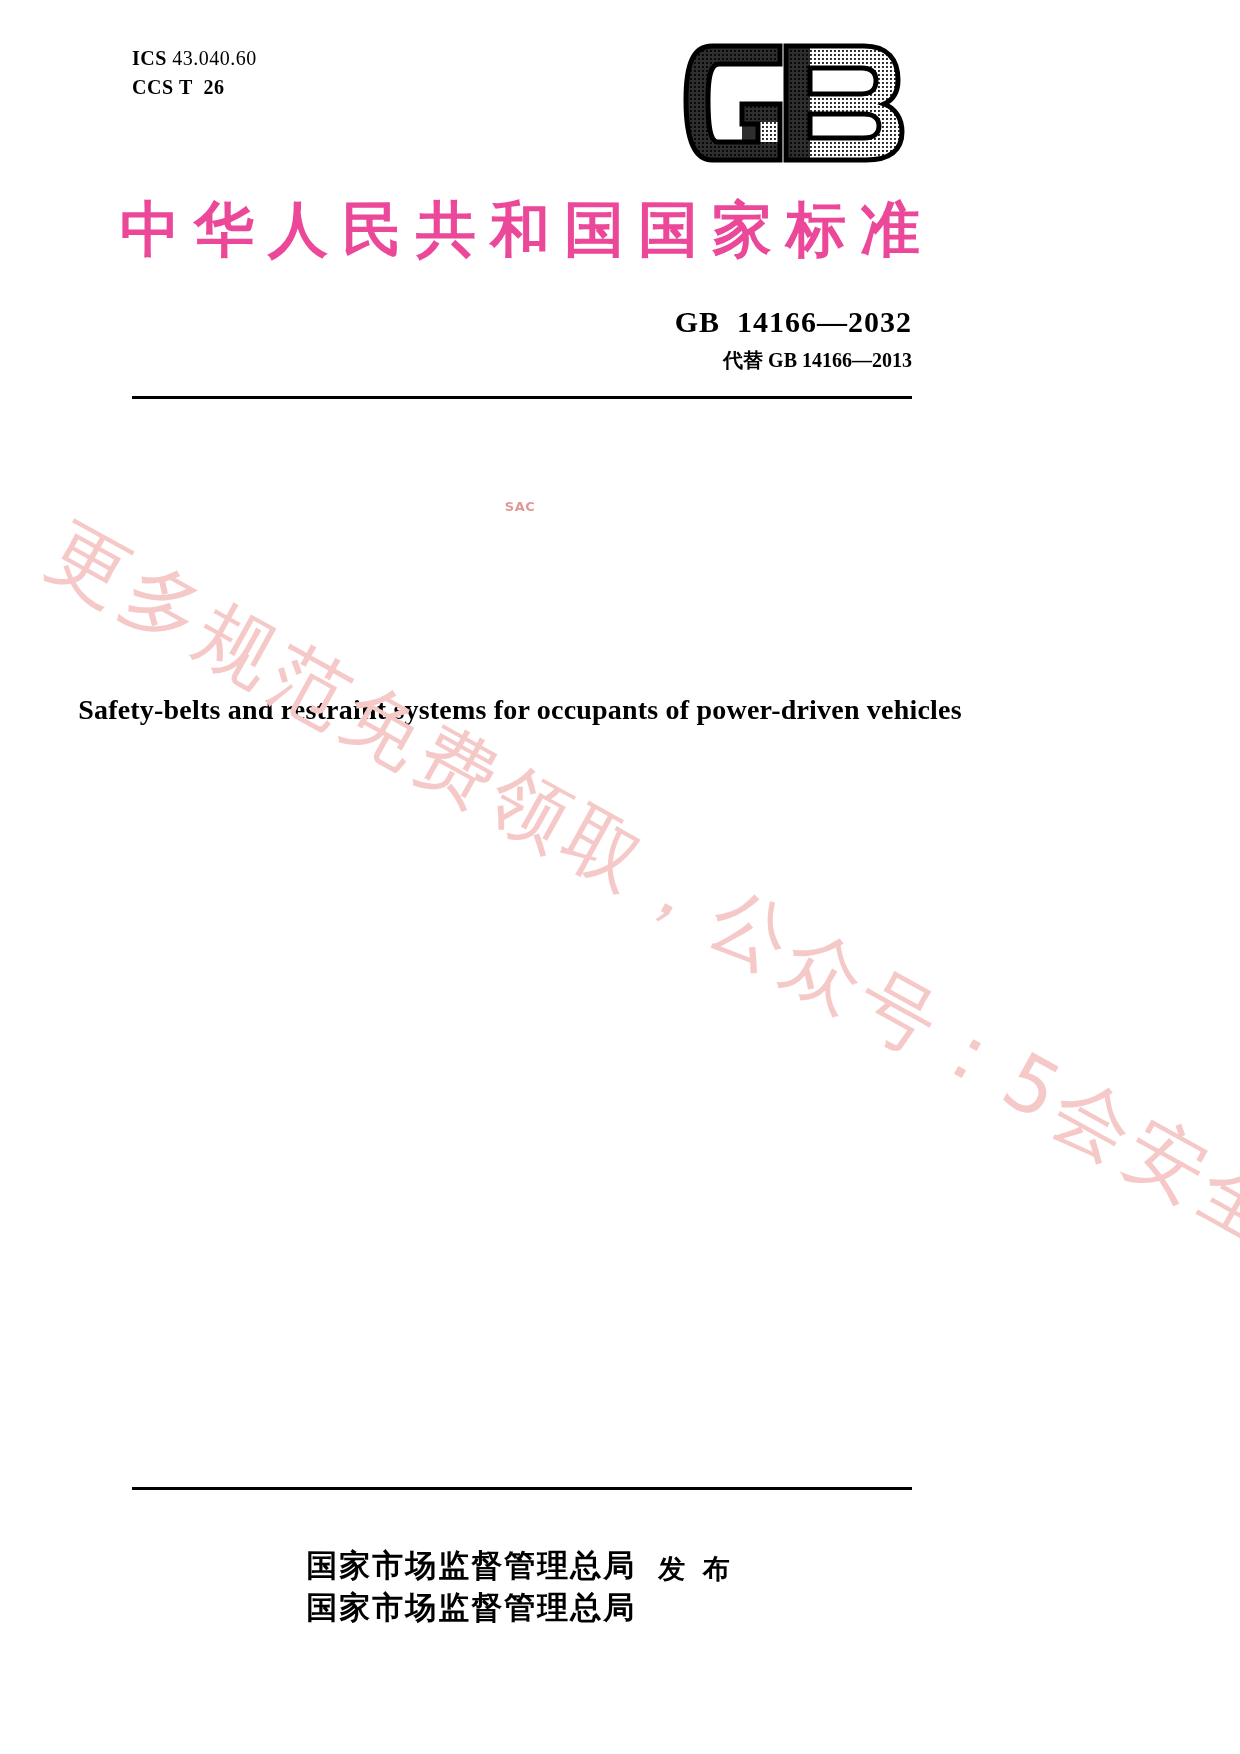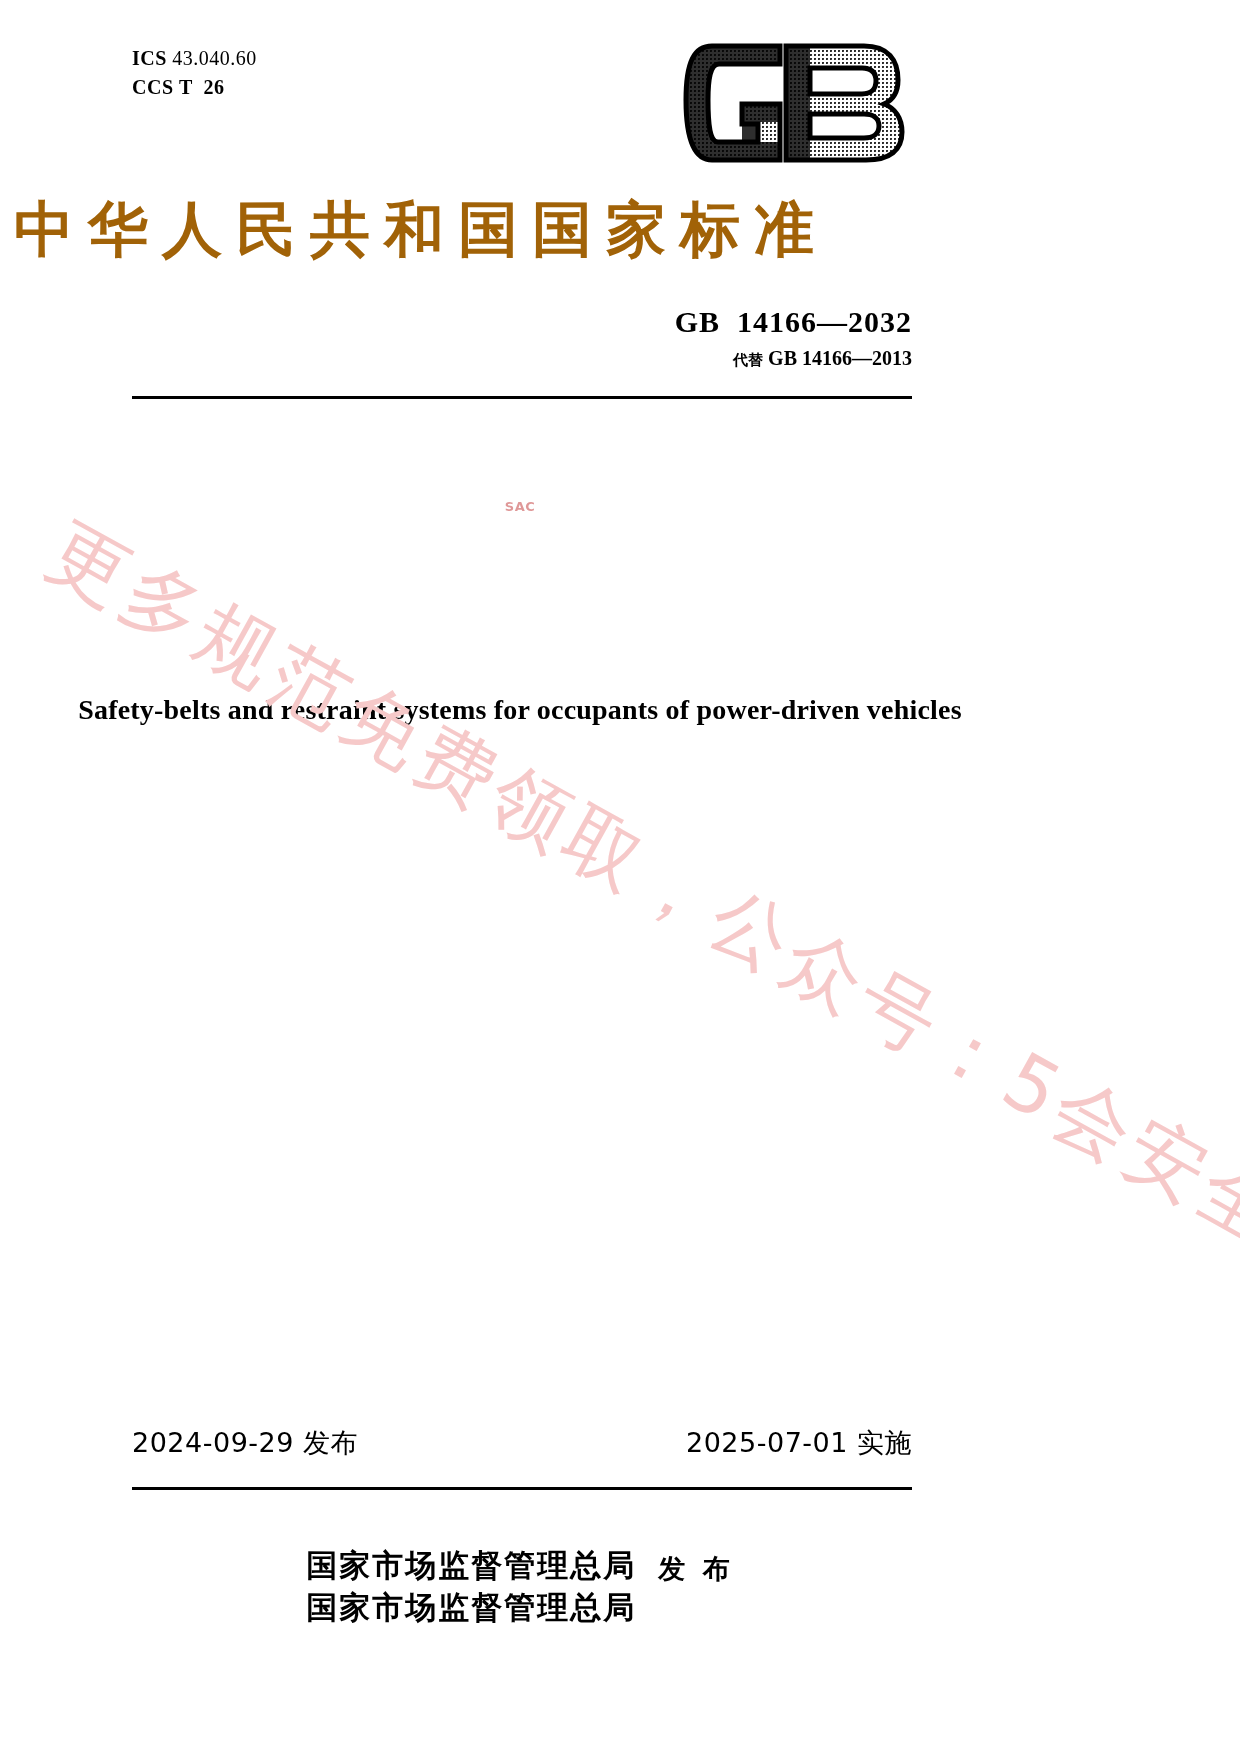--- a/index.html
+++ b/index.html
@@ -51,26 +51,27 @@
   .gb-logo svg {
     display: block;
   }
 
   
   .nat-title {
     position: absolute;
     left: 0;
     right: 0;
     top: 190px;
+    text-align: center;
     font-family: "DejaVu Sans", sans-serif;
     font-weight: bold;
     font-size: 60px;
     letter-spacing: 14px;
     padding-left: 14px;
-    color: #a16207;
+    color: #ec4899;
   }
 
   
   .std-no {
     position: absolute;
     right: 128px;
     top: 305px;
     text-align: right;
   }
   .std-no .main {
@@ -82,21 +83,21 @@
   }
   .std-no .replace {
     margin-top: 8px;
     font-family: "Liberation Serif", serif;
     font-size: 20px;
     white-space: pre;
   }
   .std-no .replace .cn {
     font-family: "DejaVu Sans", sans-serif;
     font-weight: bold;
-    font-size: 15px;
+    font-size: 20px;
   }
   .std-no .replace .gb {
     font-weight: bold;
   }
 
   
   .rule-top {
     position: absolute;
     left: 132px;
     right: 128px;
@@ -273,24 +274,20 @@
   <div class="sac-mark">
     <div class="sac-text">SAC</div>
   </div>
 
   <div class="doc-title-en">Safety-belts and restraint systems for occupants of power-driven vehicles</div>
 
   <div class="watermark">
     <div class="watermark-text">更多规范免费领取，公众号：5会安全</div>
   </div>
 
-  <div class="date-row">
-    <div class="date-left">2024-09-29 发布</div>
-    <div class="date-right">2025-07-01 实施</div>
-  </div>
 
   <div class="rule-bottom"></div>
 
   <div class="publisher">
     <div class="publisher-names">
       <div>国家市场监督管理总局</div>
       <div>国家市场监督管理总局</div>
     </div>
     <div class="publisher-action">发 布</div>
   </div>

